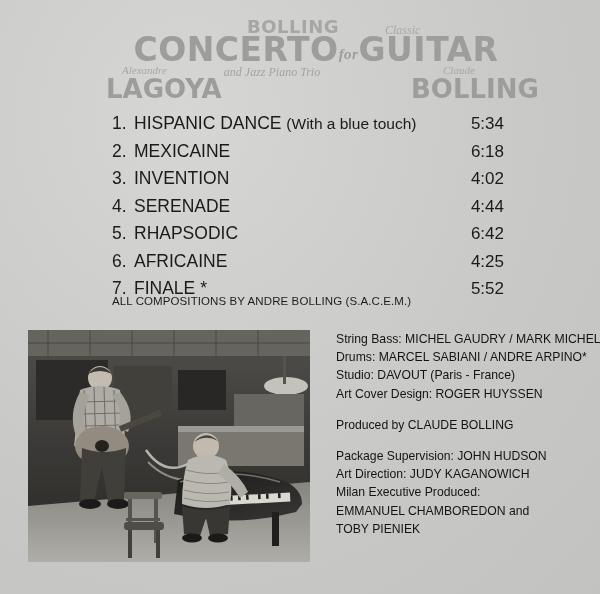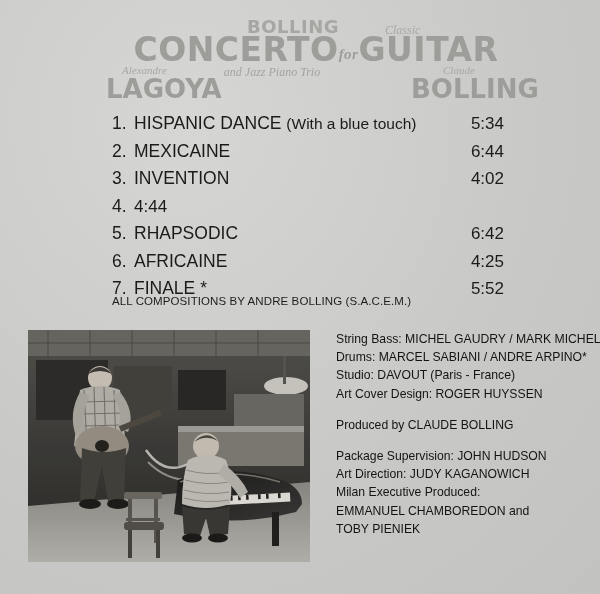--- a/index.html
+++ b/index.html
@@ -205,31 +205,32 @@
 
     <div class="track-row">
       <span class="track-num">1.</span>
       <span class="track-title"><span>HISPANIC DANCE</span> <span class="paren">(With a blue touch)</span></span>
       <span class="track-time">5:34</span>
     </div>
 
     <div class="track-row">
       <span class="track-num">2.</span>
       <span class="track-title">MEXICAINE</span>
-      <span class="track-time">6:44</span>
+      <span class="track-time">6:18</span>
     </div>
 
     <div class="track-row">
       <span class="track-num">3.</span>
       <span class="track-title">INVENTION</span>
       <span class="track-time">4:02</span>
     </div>
 
     <div class="track-row">
       <span class="track-num">4.</span>
+      <span class="track-title">SERENADE</span>
       <span class="track-time">4:44</span>
     </div>
 
     <div class="track-row">
       <span class="track-num">5.</span>
       <span class="track-title">RHAPSODIC</span>
       <span class="track-time">6:42</span>
     </div>
 
     <div class="track-row">

